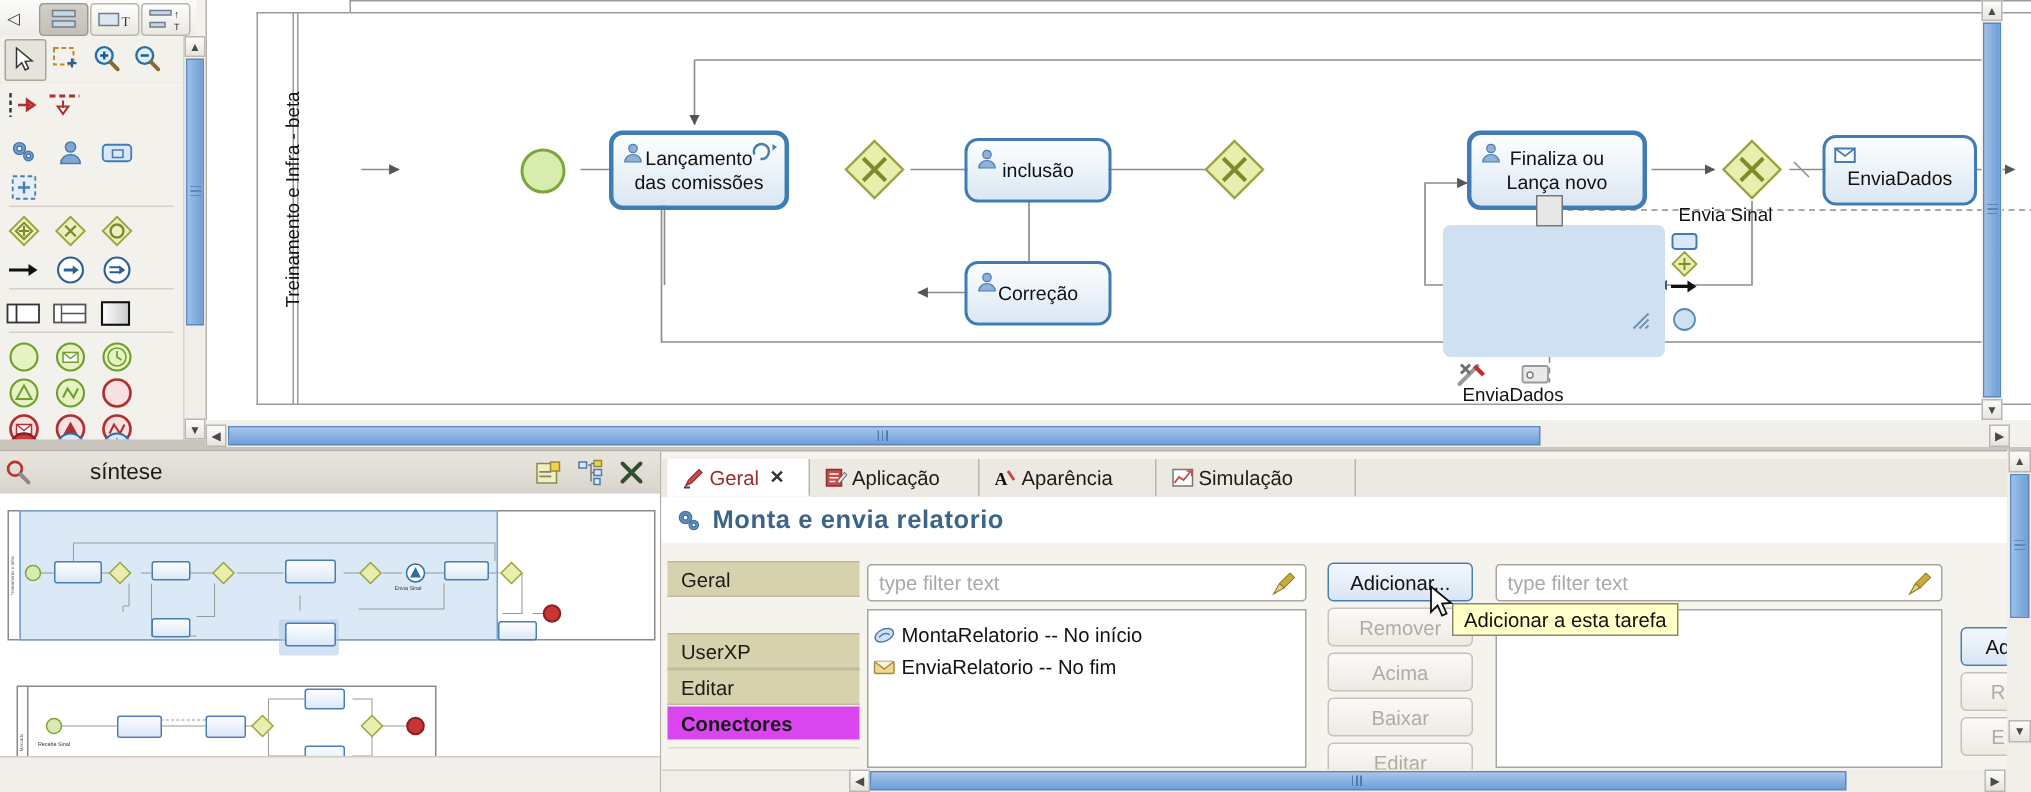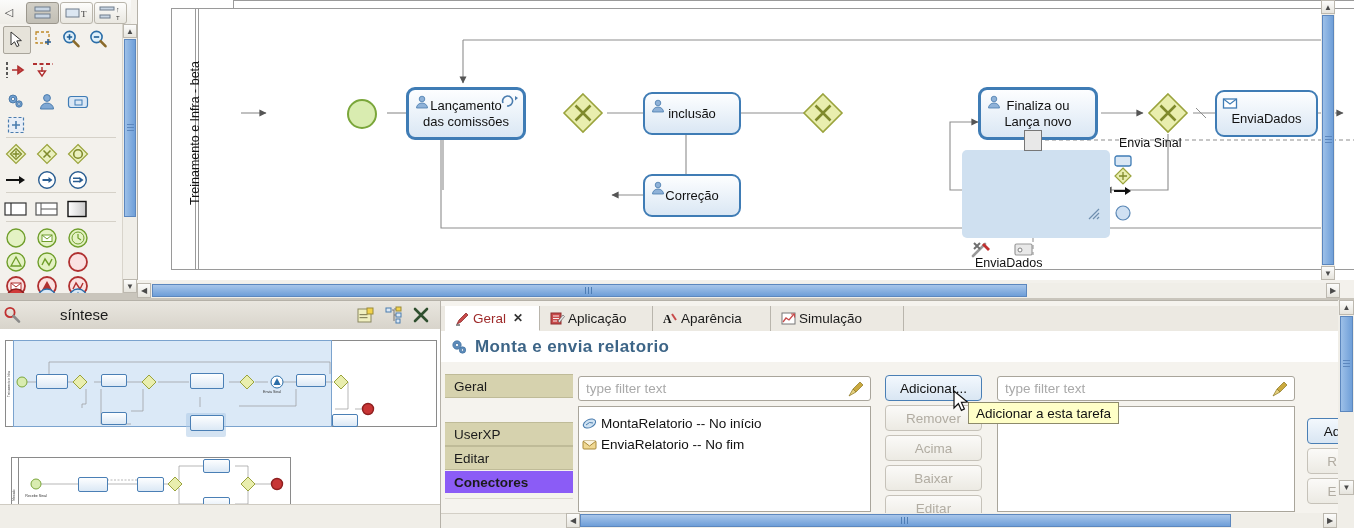--- a/index.html
+++ b/index.html
@@ -125,21 +125,21 @@
     background:#fff;border-bottom:1px solid #c9d6e2;display:flex;align-items:center;}
   #ptitle .gico{width:18px;height:18px;margin:0 7px 0 9px;}
   #ptitle .ttext{font-size:17px;font-weight:bold;color:#3d6587;letter-spacing:.4px;}
 
   #pbody{position:absolute;left:0;top:61px;width:913px;height:167px;background:#f5f3ee;}
 
   #plist{position:absolute;left:4px;top:4px;width:128px;height:163px;background:#f5f3ee;}
   .pitem{position:absolute;left:0;width:128px;height:24px;box-sizing:border-box;
     display:flex;align-items:center;padding-left:9px;font-size:13.5px;color:#1b1b1b;
     background:#d6d2ae;border:1px solid #bfbb98;border-left:none;border-right:none;}
-  .pitem.active{background:#8b5cf6;border-color:#f5f3ee;font-weight:bold;}
+  .pitem.active{background:#d946ef;border-color:#f5f3ee;font-weight:bold;}
   .pitem.blank{background:#f5f3ee;border-color:#ddd9d0;}
 
   .filterbox{position:absolute;box-sizing:border-box;border:1px solid #a9a59b;
     border-radius:3px;background:#fff;display:flex;align-items:center;}
   .filterbox .ph{flex:1;padding-left:7px;font-size:13.5px;color:#a9a9a9;}
   .filterbox .broom{width:18px;height:16px;margin-right:5px;}
 
   .listbox{position:absolute;box-sizing:border-box;border:1px solid #a9a59b;background:#fff;}
   .lrow{position:relative;height:21px;display:flex;align-items:center;
     padding-left:22px;font-size:13.5px;color:#111;}

